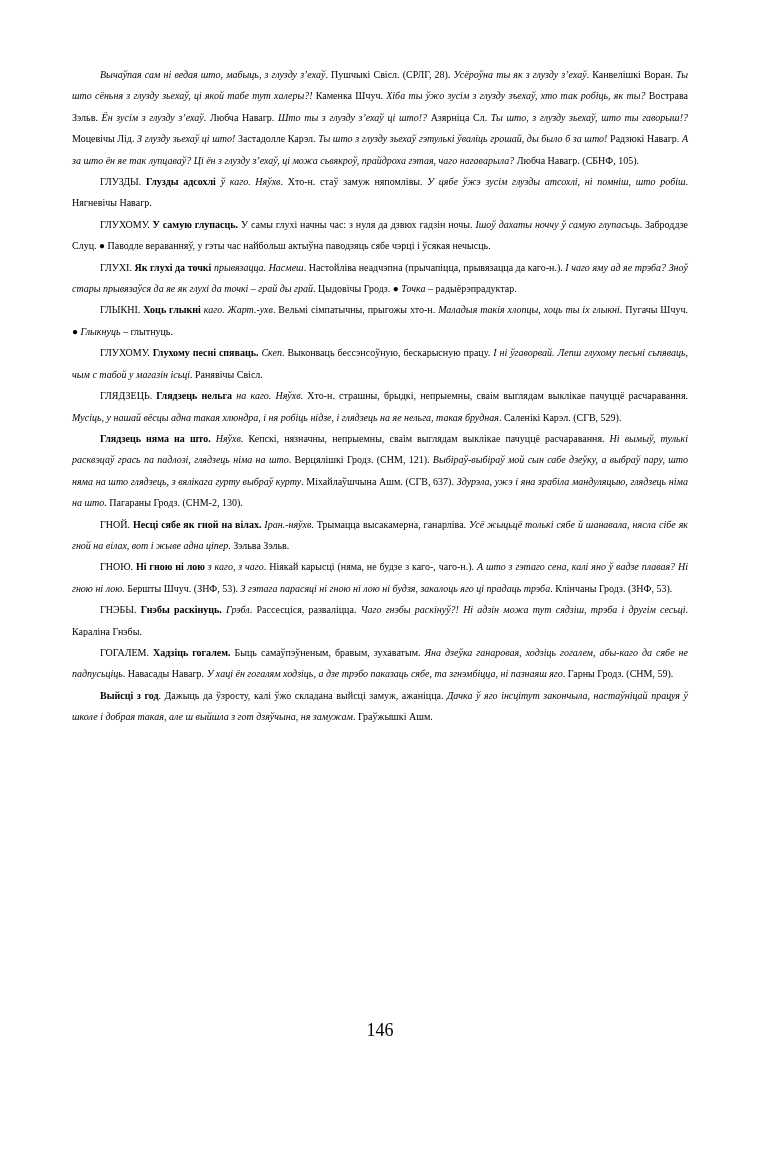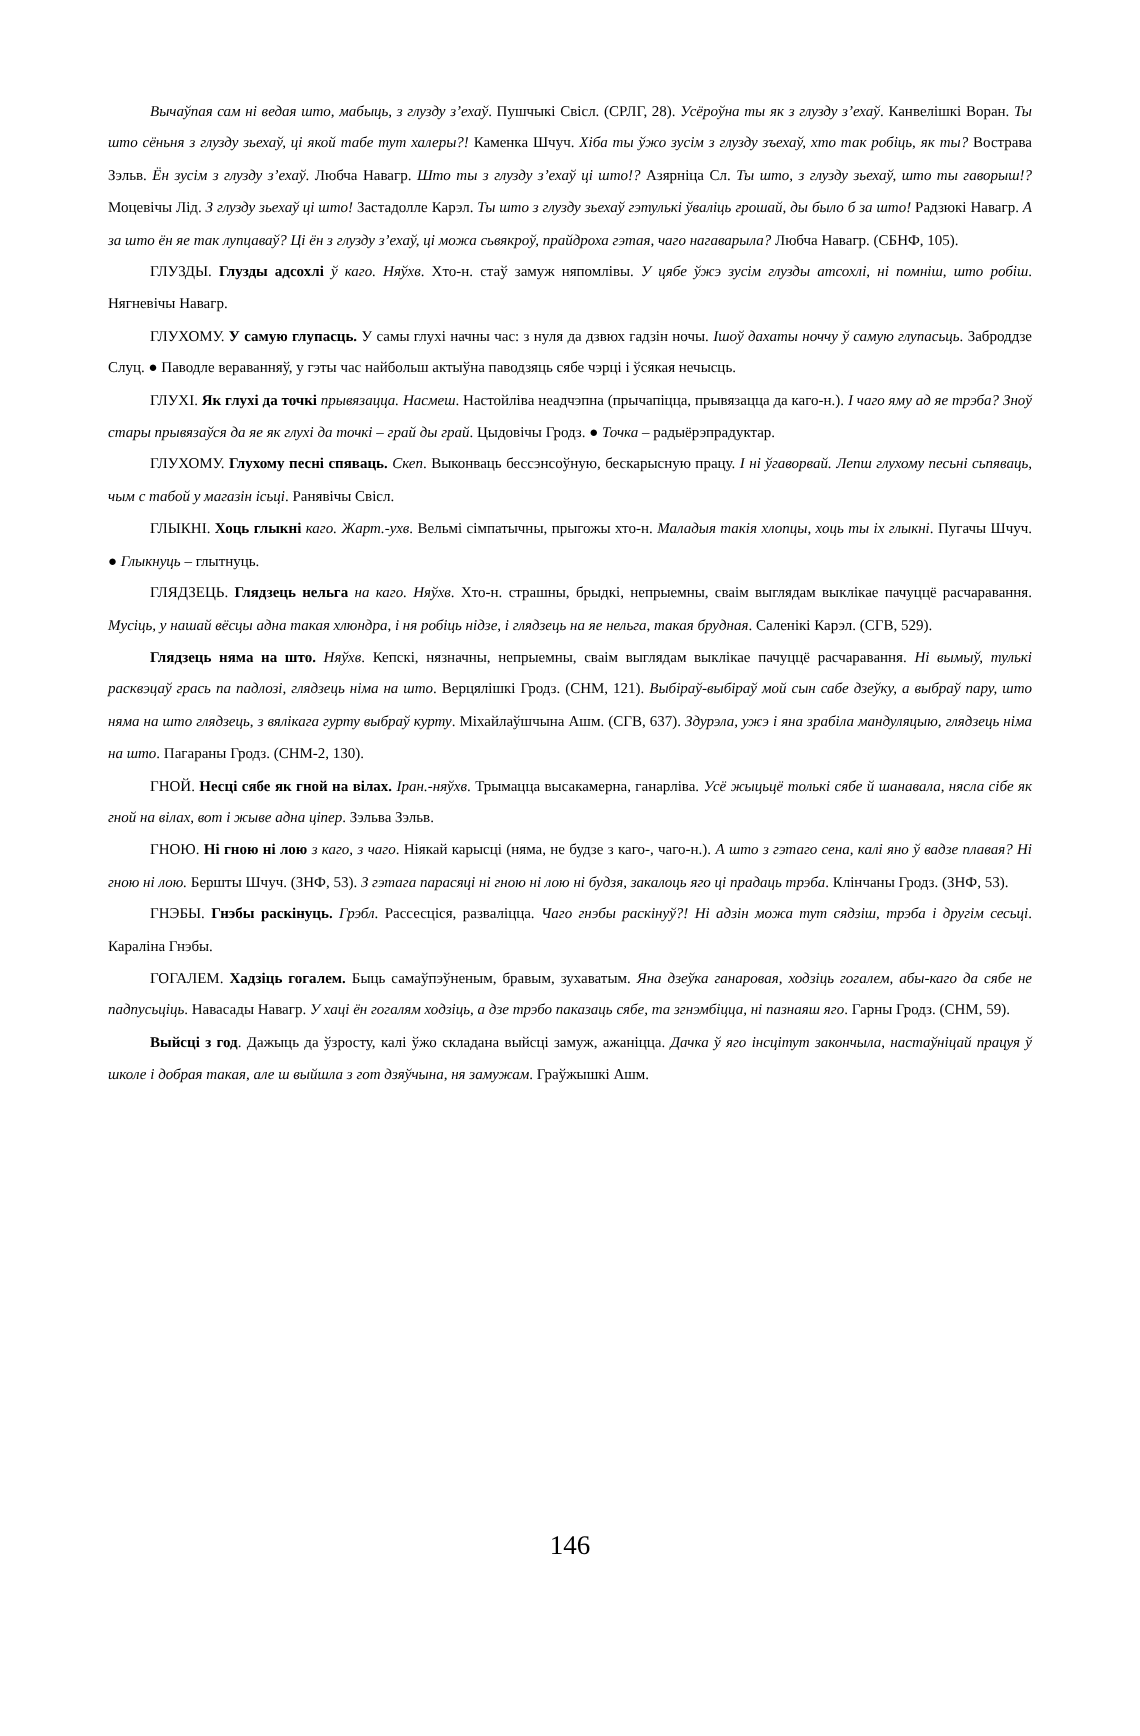--- a/index.html
+++ b/index.html
@@ -49,22 +49,22 @@
 </style>
 </head>
 <body>
 
 <div class="page">
   <div class="body-text" id="entries-container">
       <p class="para"><span class="i">Вычаўпая сам ні ведая што, мабыць, з глузду з’ехаў</span><span>. Пушчыкі Свісл. (СРЛГ, 28). </span><span class="i">Усёроўна ты як з глузду з’ехаў</span><span>. Канвелішкі Воран. </span><span class="i">Ты што сёньня з глузду зьехаў, ці якой табе тут халеры?!</span><span> Каменка Шчуч. </span><span class="i">Хіба ты ўжо зусім з глузду зъехаў, хто так робіць, як ты?</span><span> Вострава Зэльв. </span><span class="i">Ён зусім з глузду з’ехаў</span><span>. Любча Навагр. </span><span class="i">Што ты з глузду з’ехаў ці што!?</span><span> Азярніца Сл. </span><span class="i">Ты што, з глузду зьехаў, што ты гаворыш!?</span><span> Моцевічы Лід. </span><span class="i">З глузду зьехаў ці што!</span><span> Застадолле Карэл. </span><span class="i">Ты што з глузду зьехаў гэтулькі ўваліць грошай, ды было б за што!</span><span> Радзюкі Навагр. </span><span class="i">А за што ён яе так лупцаваў? Ці ён з глузду з’ехаў, ці можа сьвякроў, прайдроха гэтая, чаго нагаварыла?</span><span> Любча Навагр. (СБНФ, 105).</span></p>
       <p class="para"><span>ГЛУЗДЫ. </span><span class="b">Глузды адсохлі</span><span class="i"> ў каго. Няўхв</span><span>. Хто-н. стаў замуж няпомлівы. </span><span class="i">У цябе ўжэ зусім глузды атсохлі, ні помніш, што робіш</span><span>. Нягневічы Навагр.</span></p>
       <p class="para"><span>ГЛУХОМУ. </span><span class="b">У самую глупасць.</span><span> У самы глухі начны час: з нуля да дзвюх гадзін ночы. </span><span class="i">Ішоў дахаты ноччу ў самую глупасьць</span><span>. Заброддзе Слуц. ● Паводле вераванняў, у гэты час найбольш актыўна паводзяць сябе чэрці і ўсякая нечысць.</span></p>
       <p class="para"><span>ГЛУХІ. </span><span class="b">Як глухі да точкі</span><span class="i"> прывязацца. Насмеш</span><span>. Настойліва неадчэпна (прычапіцца, прывязацца да каго-н.). </span><span class="i">І чаго яму ад яе трэба? Зноў стары прывязаўся да яе як глухі да точкі – грай ды грай</span><span>. Цыдовічы Гродз. ● </span><span class="i">Точка</span><span> – радыёрэпрадуктар.</span></p>
+      <p class="para"><span>ГЛЫКНІ. </span><span class="b">Хоць глыкні</span><span class="i"> каго. Жарт.-ухв</span><span>. Вельмі сімпатычны, прыгожы хто-н. </span><span class="i">Маладыя такія хлопцы, хоць ты іх глыкні</span><span>. Пугачы Шчуч. ● </span><span class="i">Глыкнуць</span><span> – глытнуць.</span></p>
       <p class="para"><span>ГЛУХОМУ. </span><span class="b">Глухому песні спяваць.</span><span class="i"> Скеп</span><span>. Выконваць бессэнсоўную, бескарысную працу. </span><span class="i">І ні ўгаворвай. Лепш глухому песьні сьпяваць, чым с табой у магазін ісьці</span><span>. Ранявічы Свісл.</span></p>
-      <p class="para"><span>ГЛЫКНІ. </span><span class="b">Хоць глыкні</span><span class="i"> каго. Жарт.-ухв</span><span>. Вельмі сімпатычны, прыгожы хто-н. </span><span class="i">Маладыя такія хлопцы, хоць ты іх глыкні</span><span>. Пугачы Шчуч. ● </span><span class="i">Глыкнуць</span><span> – глытнуць.</span></p>
       <p class="para"><span>ГЛЯДЗЕЦЬ. </span><span class="b">Глядзець нельга</span><span class="i"> на каго. Няўхв</span><span>. Хто-н. страшны, брыдкі, непрыемны, сваім выглядам выклікае пачуццё расчаравання. </span><span class="i">Мусіць, у нашай вёсцы адна такая хлюндра, і ня робіць нідзе, і глядзець на яе нельга, такая брудная</span><span>. Саленікі Карэл. (СГВ, 529).</span></p>
       <p class="para"><span class="b">Глядзець няма на што.</span><span class="i"> Няўхв</span><span>. Кепскі, нязначны, непрыемны, сваім выглядам выклікае пачуццё расчаравання. </span><span class="i">Ні вымыў, тулькі расквэцаў грась па падлозі, глядзець німа на што</span><span>. Верцялішкі Гродз. (СНМ, 121). </span><span class="i">Выбіраў-выбіраў мой сын сабе дзеўку, а выбраў пару, што няма на што глядзець, з вялікага гурту выбраў курту</span><span>. Міхайлаўшчына Ашм. (СГВ, 637). </span><span class="i">Здурэла, ужэ і яна зрабіла мандуляцыю, глядзець німа на што</span><span>. Пагараны Гродз. (СНМ-2, 130).</span></p>
       <p class="para"><span>ГНОЙ. </span><span class="b">Несці сябе як гной на вілах.</span><span class="i"> Іран.-няўхв</span><span>. Трымацца высакамерна, ганарліва. </span><span class="i">Усё жыцьцё толькі сябе й шанавала, нясла сібе як гной на вілах, вот і жыве адна ціпер</span><span>. Зэльва Зэльв.</span></p>
       <p class="para"><span>ГНОЮ. </span><span class="b">Ні гною ні лою</span><span class="i"> з каго, з чаго</span><span>. Ніякай карысці (няма, не будзе з каго-, чаго-н.). </span><span class="i">А што з гэтаго сена, калі яно ў вадзе плавая? Ні гною ні лою.</span><span> Бершты Шчуч. (ЗНФ, 53). </span><span class="i">З гэтага парасяці ні гною ні лою ні будзя, закалоць яго ці прадаць трэба</span><span>. Клінчаны Гродз. (ЗНФ, 53).</span></p>
       <p class="para"><span>ГНЭБЫ. </span><span class="b">Гнэбы раскінуць.</span><span class="i"> Грэбл</span><span>. Рассесціся, разваліцца. </span><span class="i">Чаго гнэбы раскінуў?! Ні адзін можа тут сядзіш, трэба і другім сесьці</span><span>. Караліна Гнэбы.</span></p>
       <p class="para"><span>ГОГАЛЕМ. </span><span class="b">Хадзіць гогалем.</span><span> Быць самаўпэўненым, бравым, зухаватым. </span><span class="i">Яна дзеўка ганаровая, ходзіць гогалем, абы-каго да сябе не падпусьціць</span><span>. Навасады Навагр. </span><span class="i">У хаці ён гогалям ходзіць, а дзе трэбо паказаць сябе, та згнэмбіцца, ні пазнаяш яго</span><span>. Гарны Гродз. (СНМ, 59).</span></p>
       <p class="para"><span class="b">Выйсці з год</span><span>. Дажыць да ўзросту, калі ўжо складана выйсці замуж, ажаніцца. </span><span class="i">Дачка ў яго інсцітут закончыла, настаўніцай працуя ў школе і добрая такая, але ш выйшла з гот дзяўчына, ня замужам</span><span>. Граўжышкі Ашм.</span></p>
     </div>
   <div class="page-number">146</div>
 </div>

